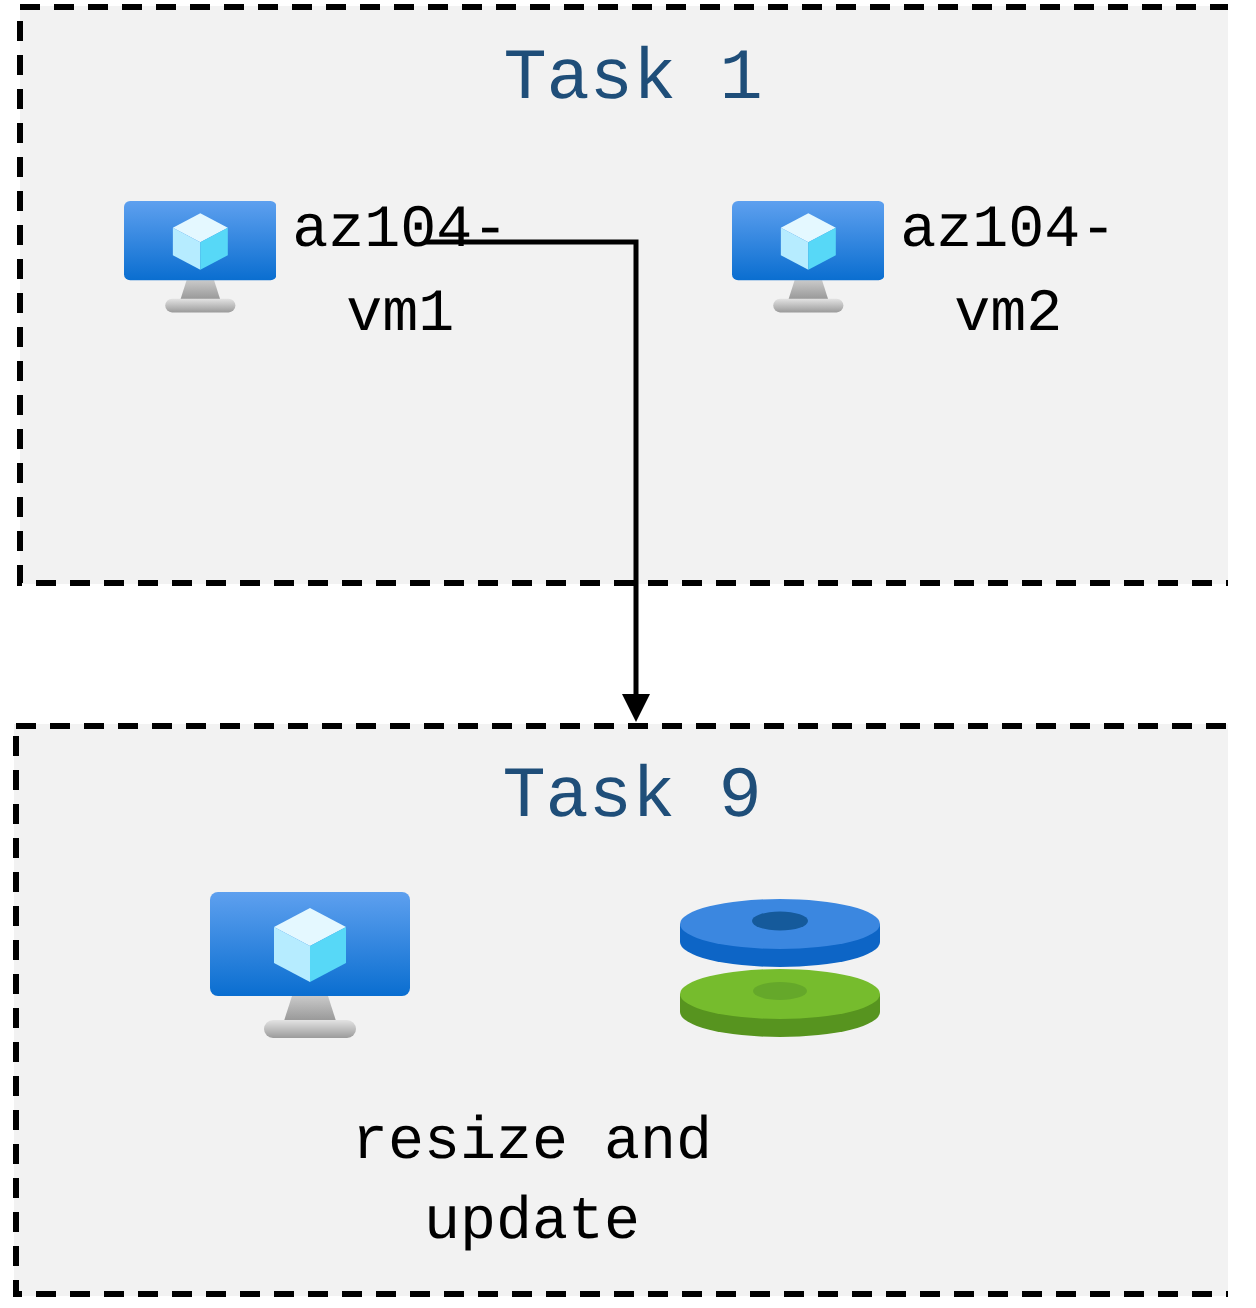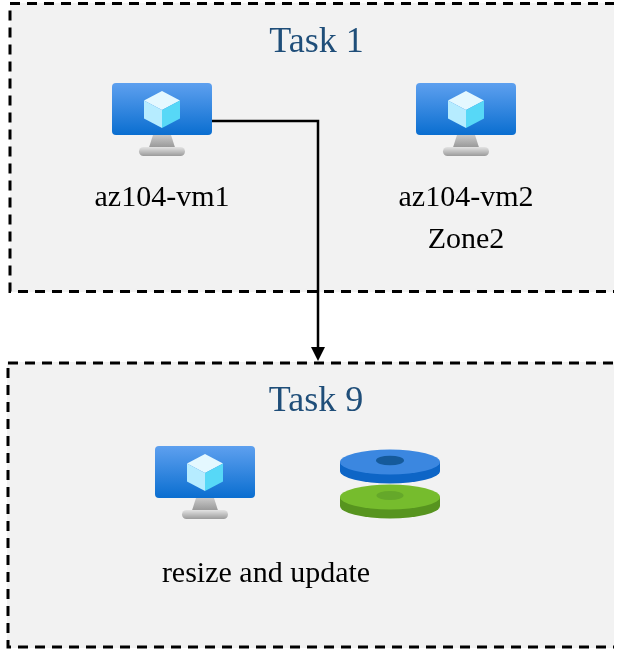--- a/index.html
+++ b/index.html
@@ -5,21 +5,21 @@
   html, body {
     margin: 0;
     padding: 0;
     background: #ffffff;
   }
   .page {
     position: relative;
     width: 614px;
     height: 654px;
     background: var(--page-bg, #ffffff);
-    font-family: Liberation Serif, serif;
+    font-family: Liberation Mono, monospace;
     overflow: hidden;
   }
   .box {
     position: absolute;
     background: var(--box-bg, #f2f2f2);
     box-sizing: border-box;
     padding-top: 16px;
   }
   .box-task1 { left: 10px; top: 3px;   width: 613px; height: 289px; }
   .box-task2 { left: 7px;  top: 362px; width: 618px; height: 286px; }
@@ -27,21 +27,21 @@
     text-align: center;
     font-size: 36px;
     line-height: 42px;
     font-weight: 400;
     color: var(--title-text, #1f4e79);
   }
   .vm-group {
     position: absolute;
     width: 200px;
     display: flex;
-    flex-direction: column;
+    flex-direction: row;
     align-items: center;
   }
   .vm-icon { width: 100px; height: 80px; display: block; }
   .vm-labels {
     margin-top: 12px;
     text-align: center;
     font-size: 30px;
     line-height: 42px;
     color: var(--label-text, #000000);
   }
@@ -122,21 +122,20 @@
       <div>az104-vm1</div>
     </div>
   </div>
 
   <div class="vm-group" style="left:366px; top:83px;">
     <svg class="vm-icon">
         <use href="#azure-vm"></use>
       </svg>
     <div class="vm-labels">
       <div>az104-vm2</div>
-      <div>Zone2</div>
     </div>
   </div>
 
   <div class="vm-group" style="left:105px; top:446px;">
     <svg class="vm-icon">
         <use href="#azure-vm"></use>
       </svg>
   </div>
 
   <svg class="disks-icon" viewBox="0 0 100 78">

